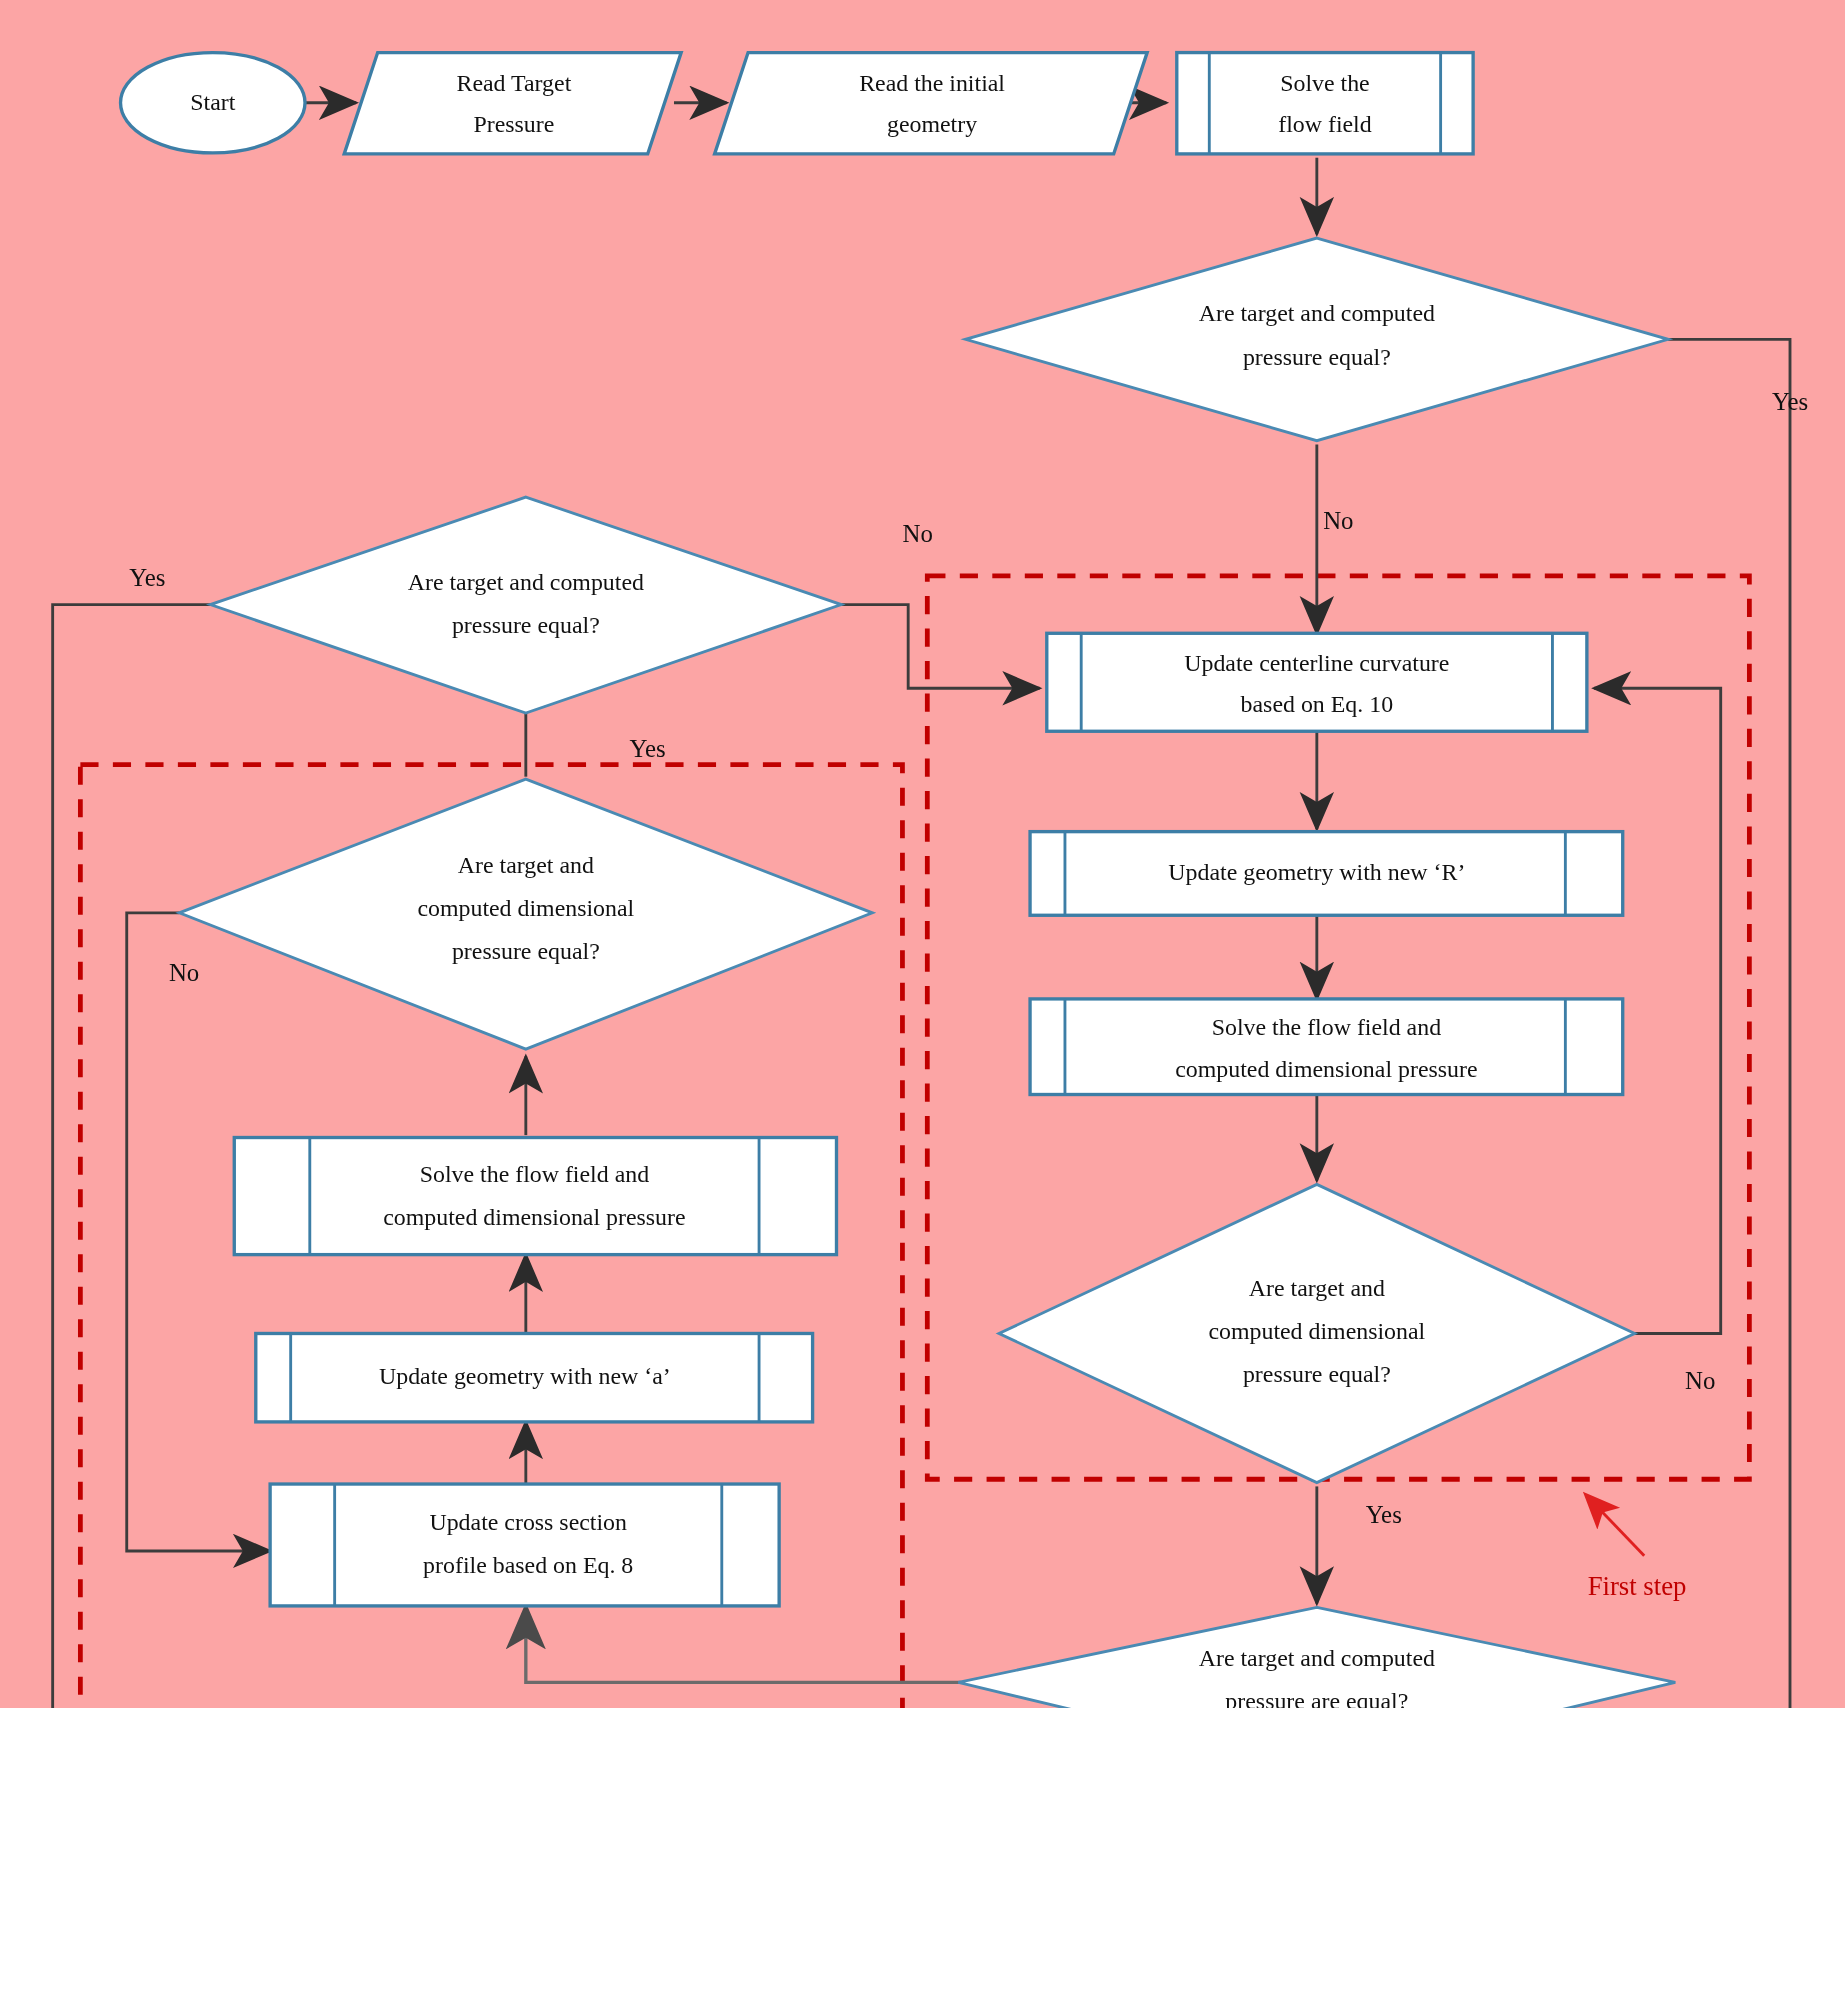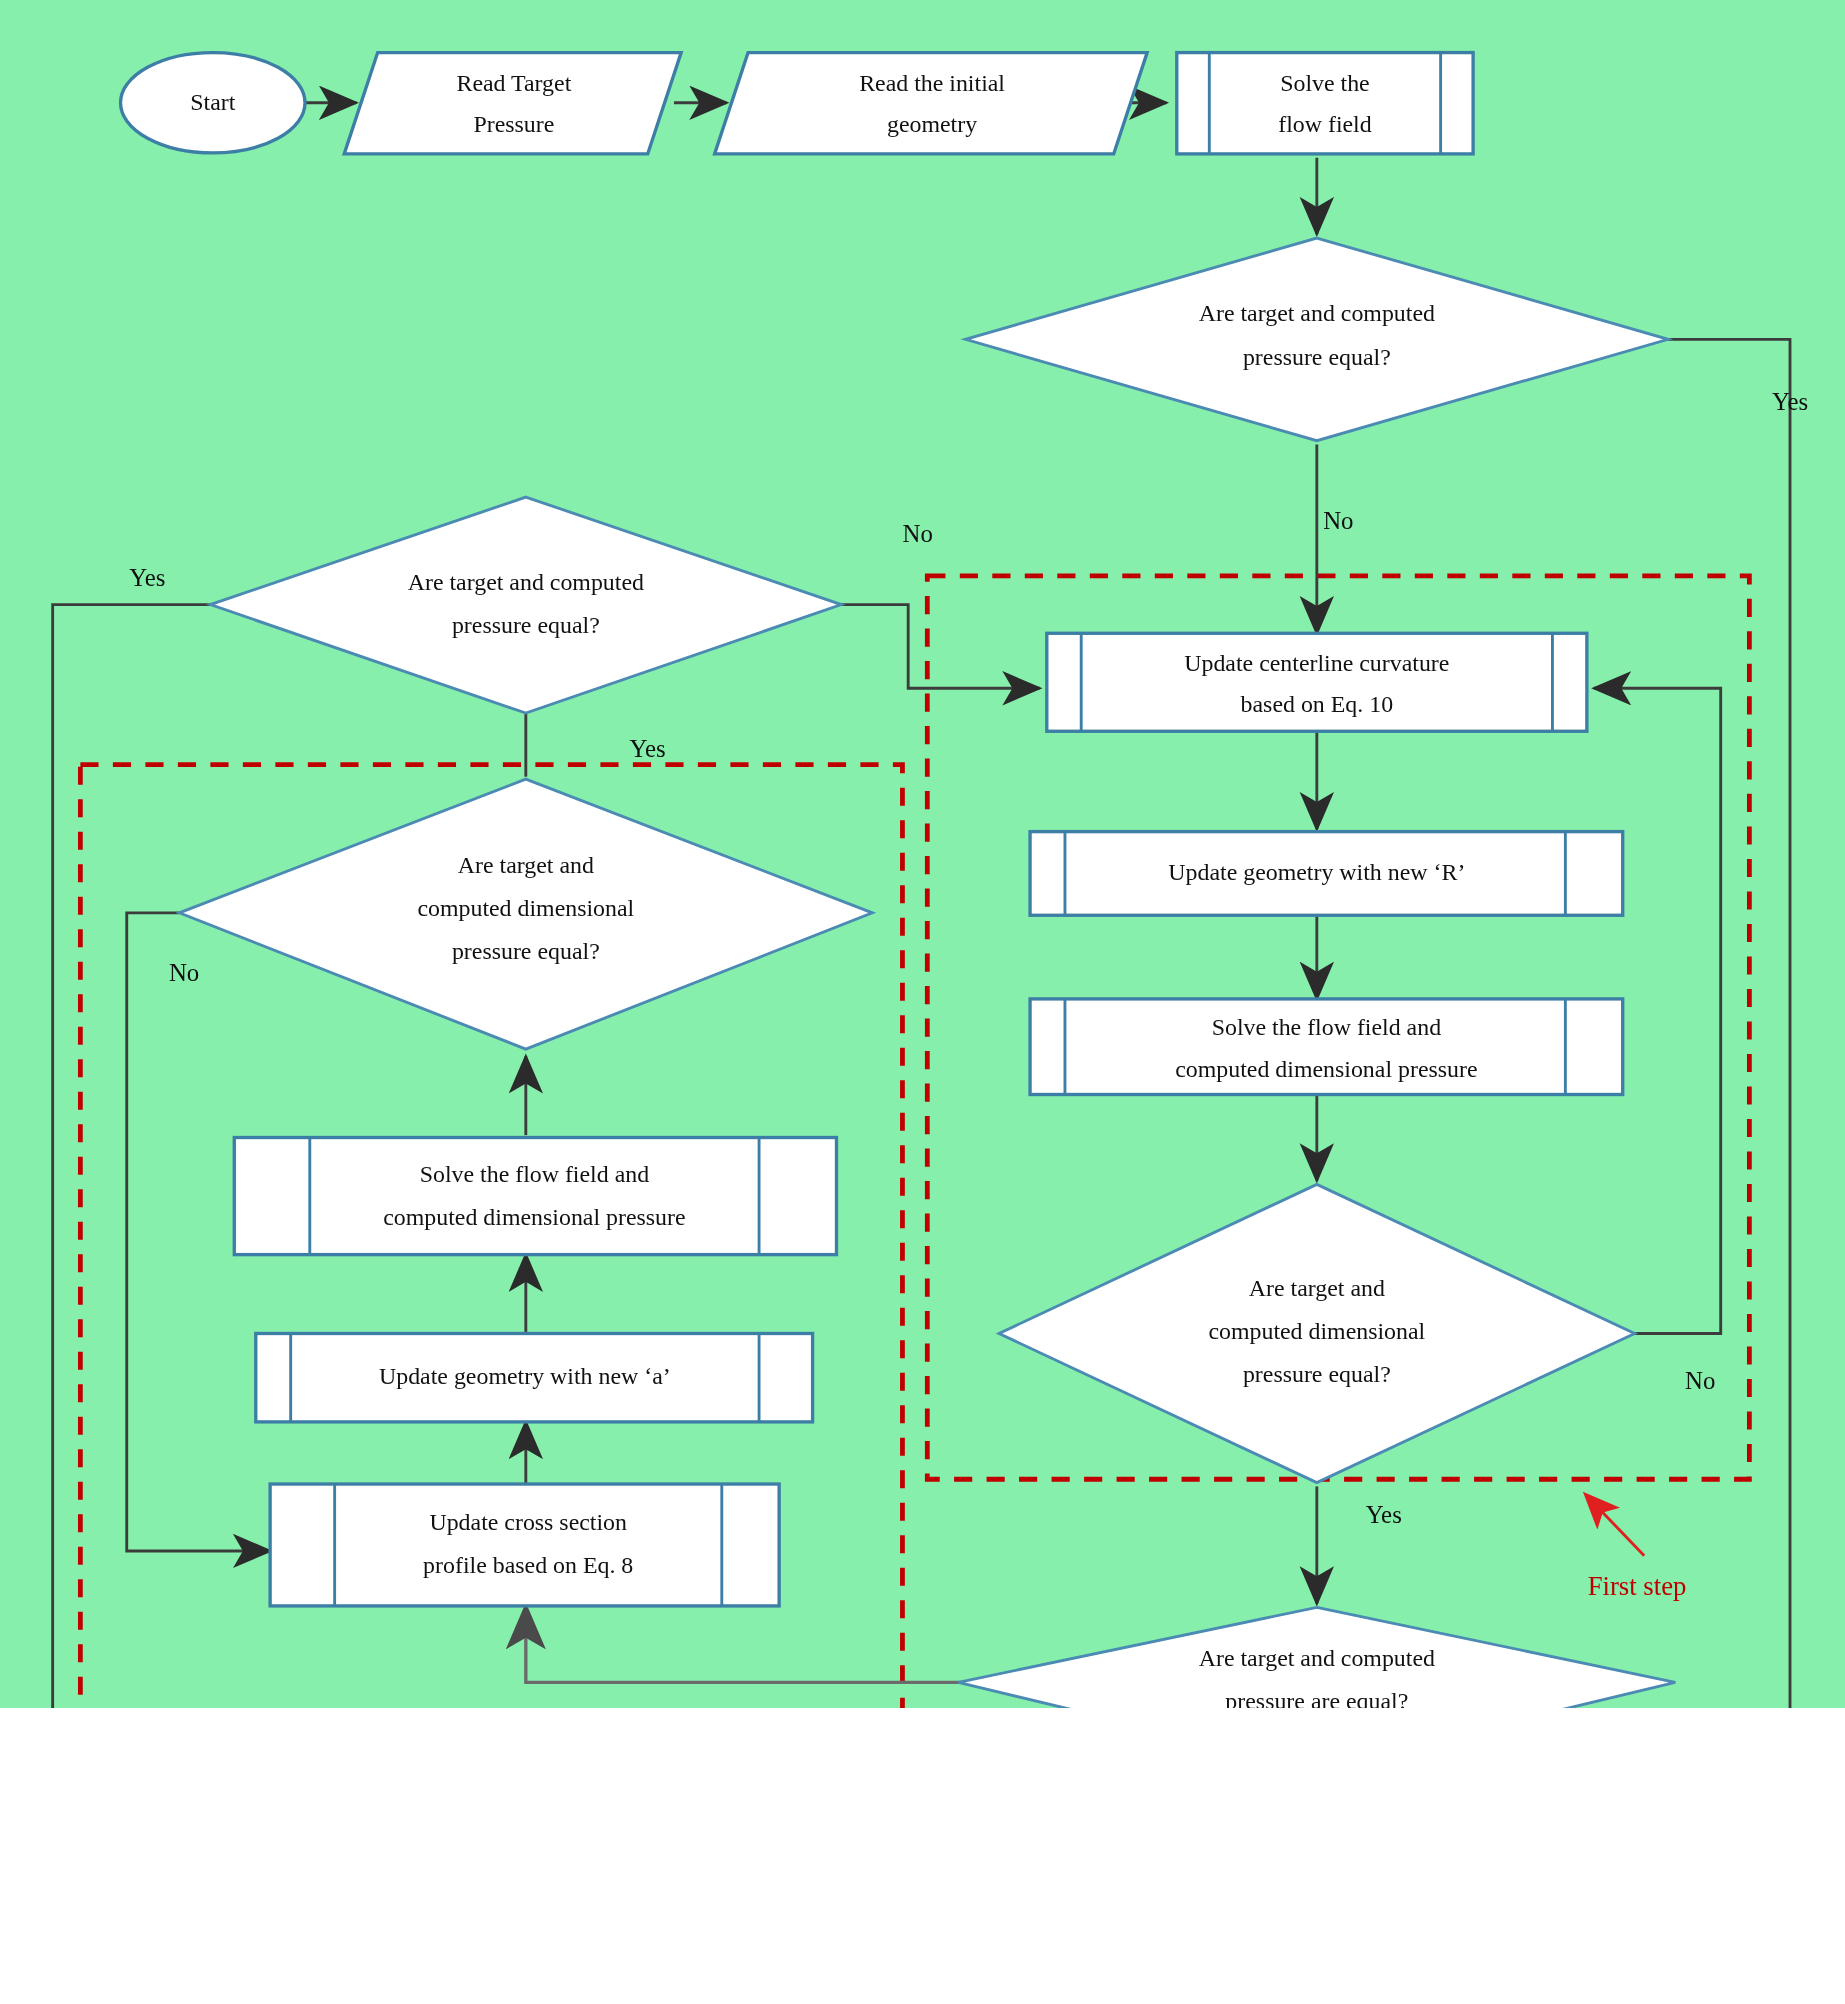--- a/index.html
+++ b/index.html
@@ -1,17 +1,17 @@
 <!DOCTYPE html>
 <html style="font-size:7.6px"><head>
 <meta charset="utf-8">
 <style>
   html,body{margin:0;padding:0;background:#ffffff;}
   body{font-family:"Liberation Serif", serif;}
-  #canvas{position:relative;width:1846px;height:1708px;background:#86efac;overflow:hidden;}
+  #canvas{position:relative;width:1846px;height:1708px;background:#fca5a5;overflow:hidden;}
   svg#flow{position:absolute;left:0;top:0;width:1846px;height:2005px;}
   .shape-stroke{fill:#ffffff;stroke:#3d7ea6;stroke-width:7;}
   .shape-stroke-thin{fill:#ffffff;stroke:#4a8ab3;stroke-width:6;}
   .inner-line{stroke:#3d7ea6;stroke-width:6;}
   .conn{stroke:#3c3c3c;stroke-width:6;fill:none;}
   .conn-grey{stroke:#6b6b6b;stroke-width:7;fill:none;}
   .dashbox{fill:none;stroke:#c00000;stroke-width:10;stroke-dasharray:38 30;}
   .redarrow{stroke:#e02020;stroke-width:6;fill:none;}
   .nodetext{font-family:"Liberation Serif", serif;font-size:50px;fill:#111111;text-anchor:middle;dominant-baseline:middle;}
   .edgelabel{font-family:"Liberation Serif", serif;font-size:52px;fill:#111111;text-anchor:middle;dominant-baseline:middle;}

